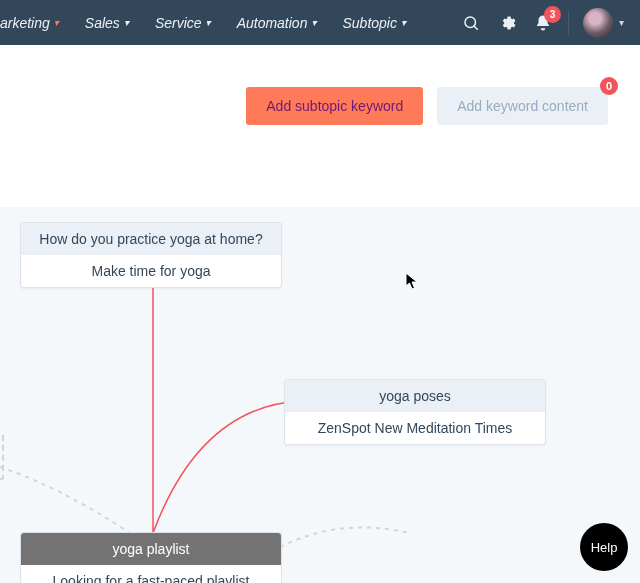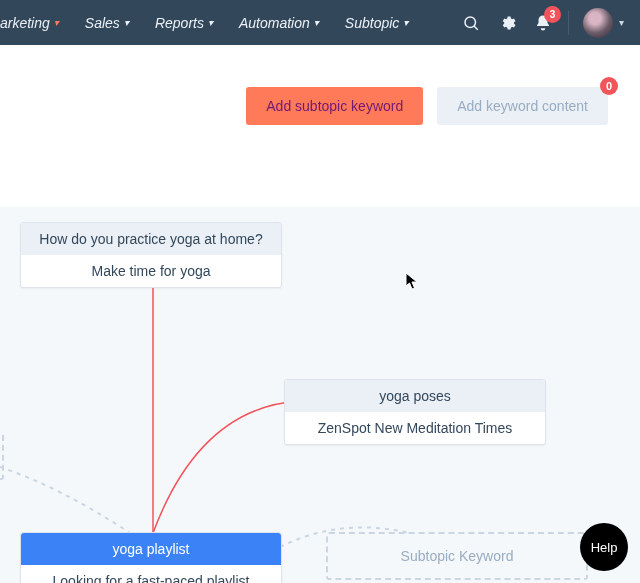--- a/index.html
+++ b/index.html
@@ -26,39 +26,39 @@
   .btn { height: 38px; padding: 0 20px; border-radius: 3px; font-size: 14px; font-weight: 500; display: flex; align-items: center; justify-content: center; border: none; cursor: pointer; position: relative; }
   .btn-primary { background: #ff7a59; color: #701a75; }
   .btn-ghost { background: #eaf0f6; color: #99acc2; }
   .btn-ghost-badge { position: absolute; top: -10px; right: -10px; width: 18px; height: 18px; border-radius: 50%; background: #f2545b; color: #fff; font-size: 11px; display: flex; align-items: center; justify-content: center; font-weight: 600; }
   .canvas { position: absolute; left: 0; right: 0; top: 207px; bottom: 0; background: #f5f8fa; }
   svg.lines { position: absolute; inset: 0; width: 100%; height: 100%; pointer-events: none; }
   .node { position: absolute; width: 262px; background: #fff; border: 1px solid #dfe3eb; border-radius: 3px; box-shadow: 0 1px 2px rgba(0,0,0,0.05); }
   .node.placeholder { background: transparent; border: 2px dashed #cbd6e2; box-shadow: none; }
   .node .head { background: #eaf0f6; color: #33475b; font-size: 14px; padding: 8px 10px; text-align: center; border-top-left-radius: 3px; border-top-right-radius: 3px; }
   .node .body { font-size: 14px; padding: 8px 10px; text-align: center; color: #33475b; }
-  .node.selected .head { background: #3b82f6; color: #fff; }
+  .node.selected .head { background: #737373; color: #fff; }
   .node.placeholder .head { background: transparent; color: #99acc2; }
   .cursor { position: absolute; width: 14px; height: 18px; pointer-events: none; z-index: 30; }
   .help-btn { position: fixed; right: 12px; bottom: 12px; width: 48px; height: 48px; border-radius: 50%; background: #000000; color: #fff; font-size: 13px; font-weight: 500; display: flex; align-items: center; justify-content: center; cursor: pointer; }
 </style>
 </head>
 <body>
 
 <div class="topnav">
   <div class="nav-item first accent">
     <span>arketing</span>
     <span class="caret">▾</span>
   </div>
   <div class="nav-item">
     <span>Sales</span>
     <span class="caret">▾</span>
   </div>
   <div class="nav-item">
-    <span>Reports</span>
+    <span>Service</span>
     <span class="caret">▾</span>
   </div>
   <div class="nav-item">
     <span>Automation</span>
     <span class="caret">▾</span>
   </div>
   <div class="nav-item">
     <span>Subtopic</span>
     <span class="caret">▾</span>
   </div>
@@ -112,23 +112,20 @@
   <div class="node" style="left:20px; top:15px;">
     <div class="head">How do you practice yoga at home?</div>
     <div class="body">Make time for yoga</div>
   </div>
 
   <div class="node selected" style="left:20px; top:325px;">
     <div class="head">yoga playlist</div>
     <div class="body">Looking for a fast-paced playlist</div>
   </div>
 
-  <div class="node placeholder" style="left:326px; top:325px;">
-    <div class="head" style="padding:14px 10px;">Subtopic Keyword</div>
-  </div>
 
   <div class="node placeholder" style="left:-258px; top:225px; width:262px;">
     <div class="head" style="padding:14px 10px;">&nbsp;</div>
   </div>
 </div>
 
 <div class="cursor" style="left:405px; top:272px;">
   <svg viewBox="0 0 14 18">
       <path d="M1 1 L1 14 L4.5 11 L7 17 L9.5 16 L7 10 L12 10 Z" fill="#000" stroke="#fff" stroke-width="1"></path>
     </svg>

